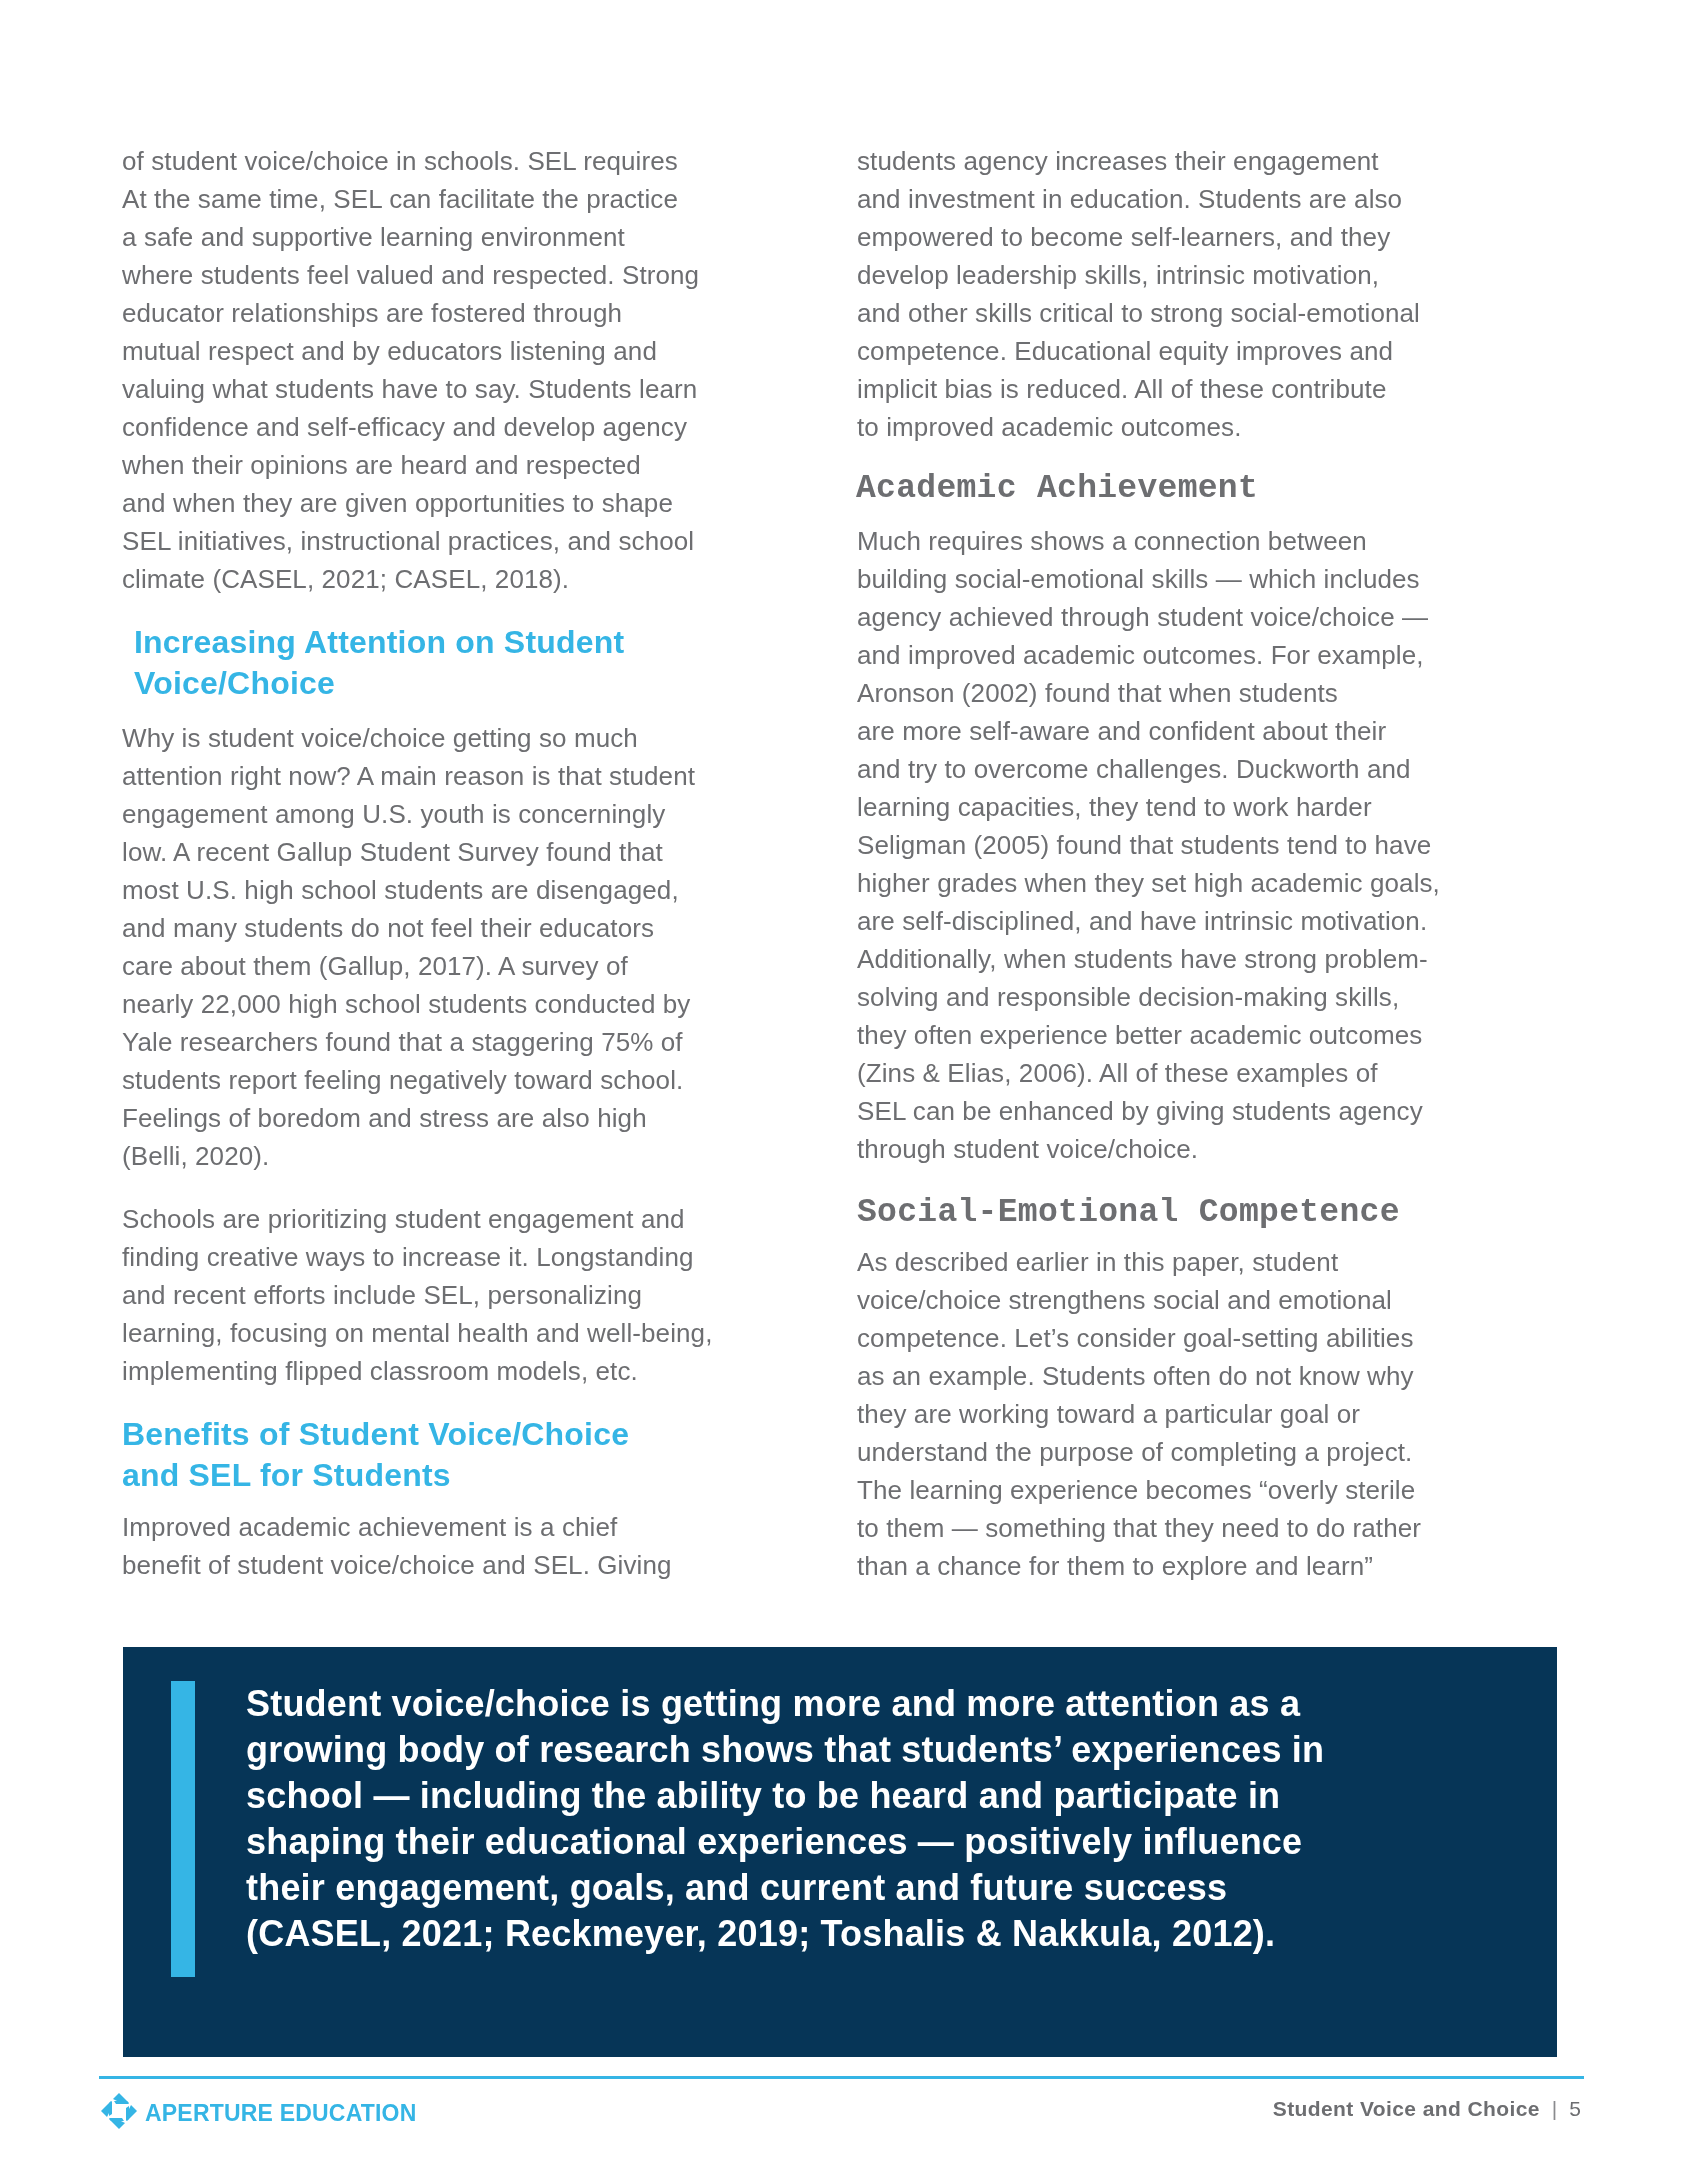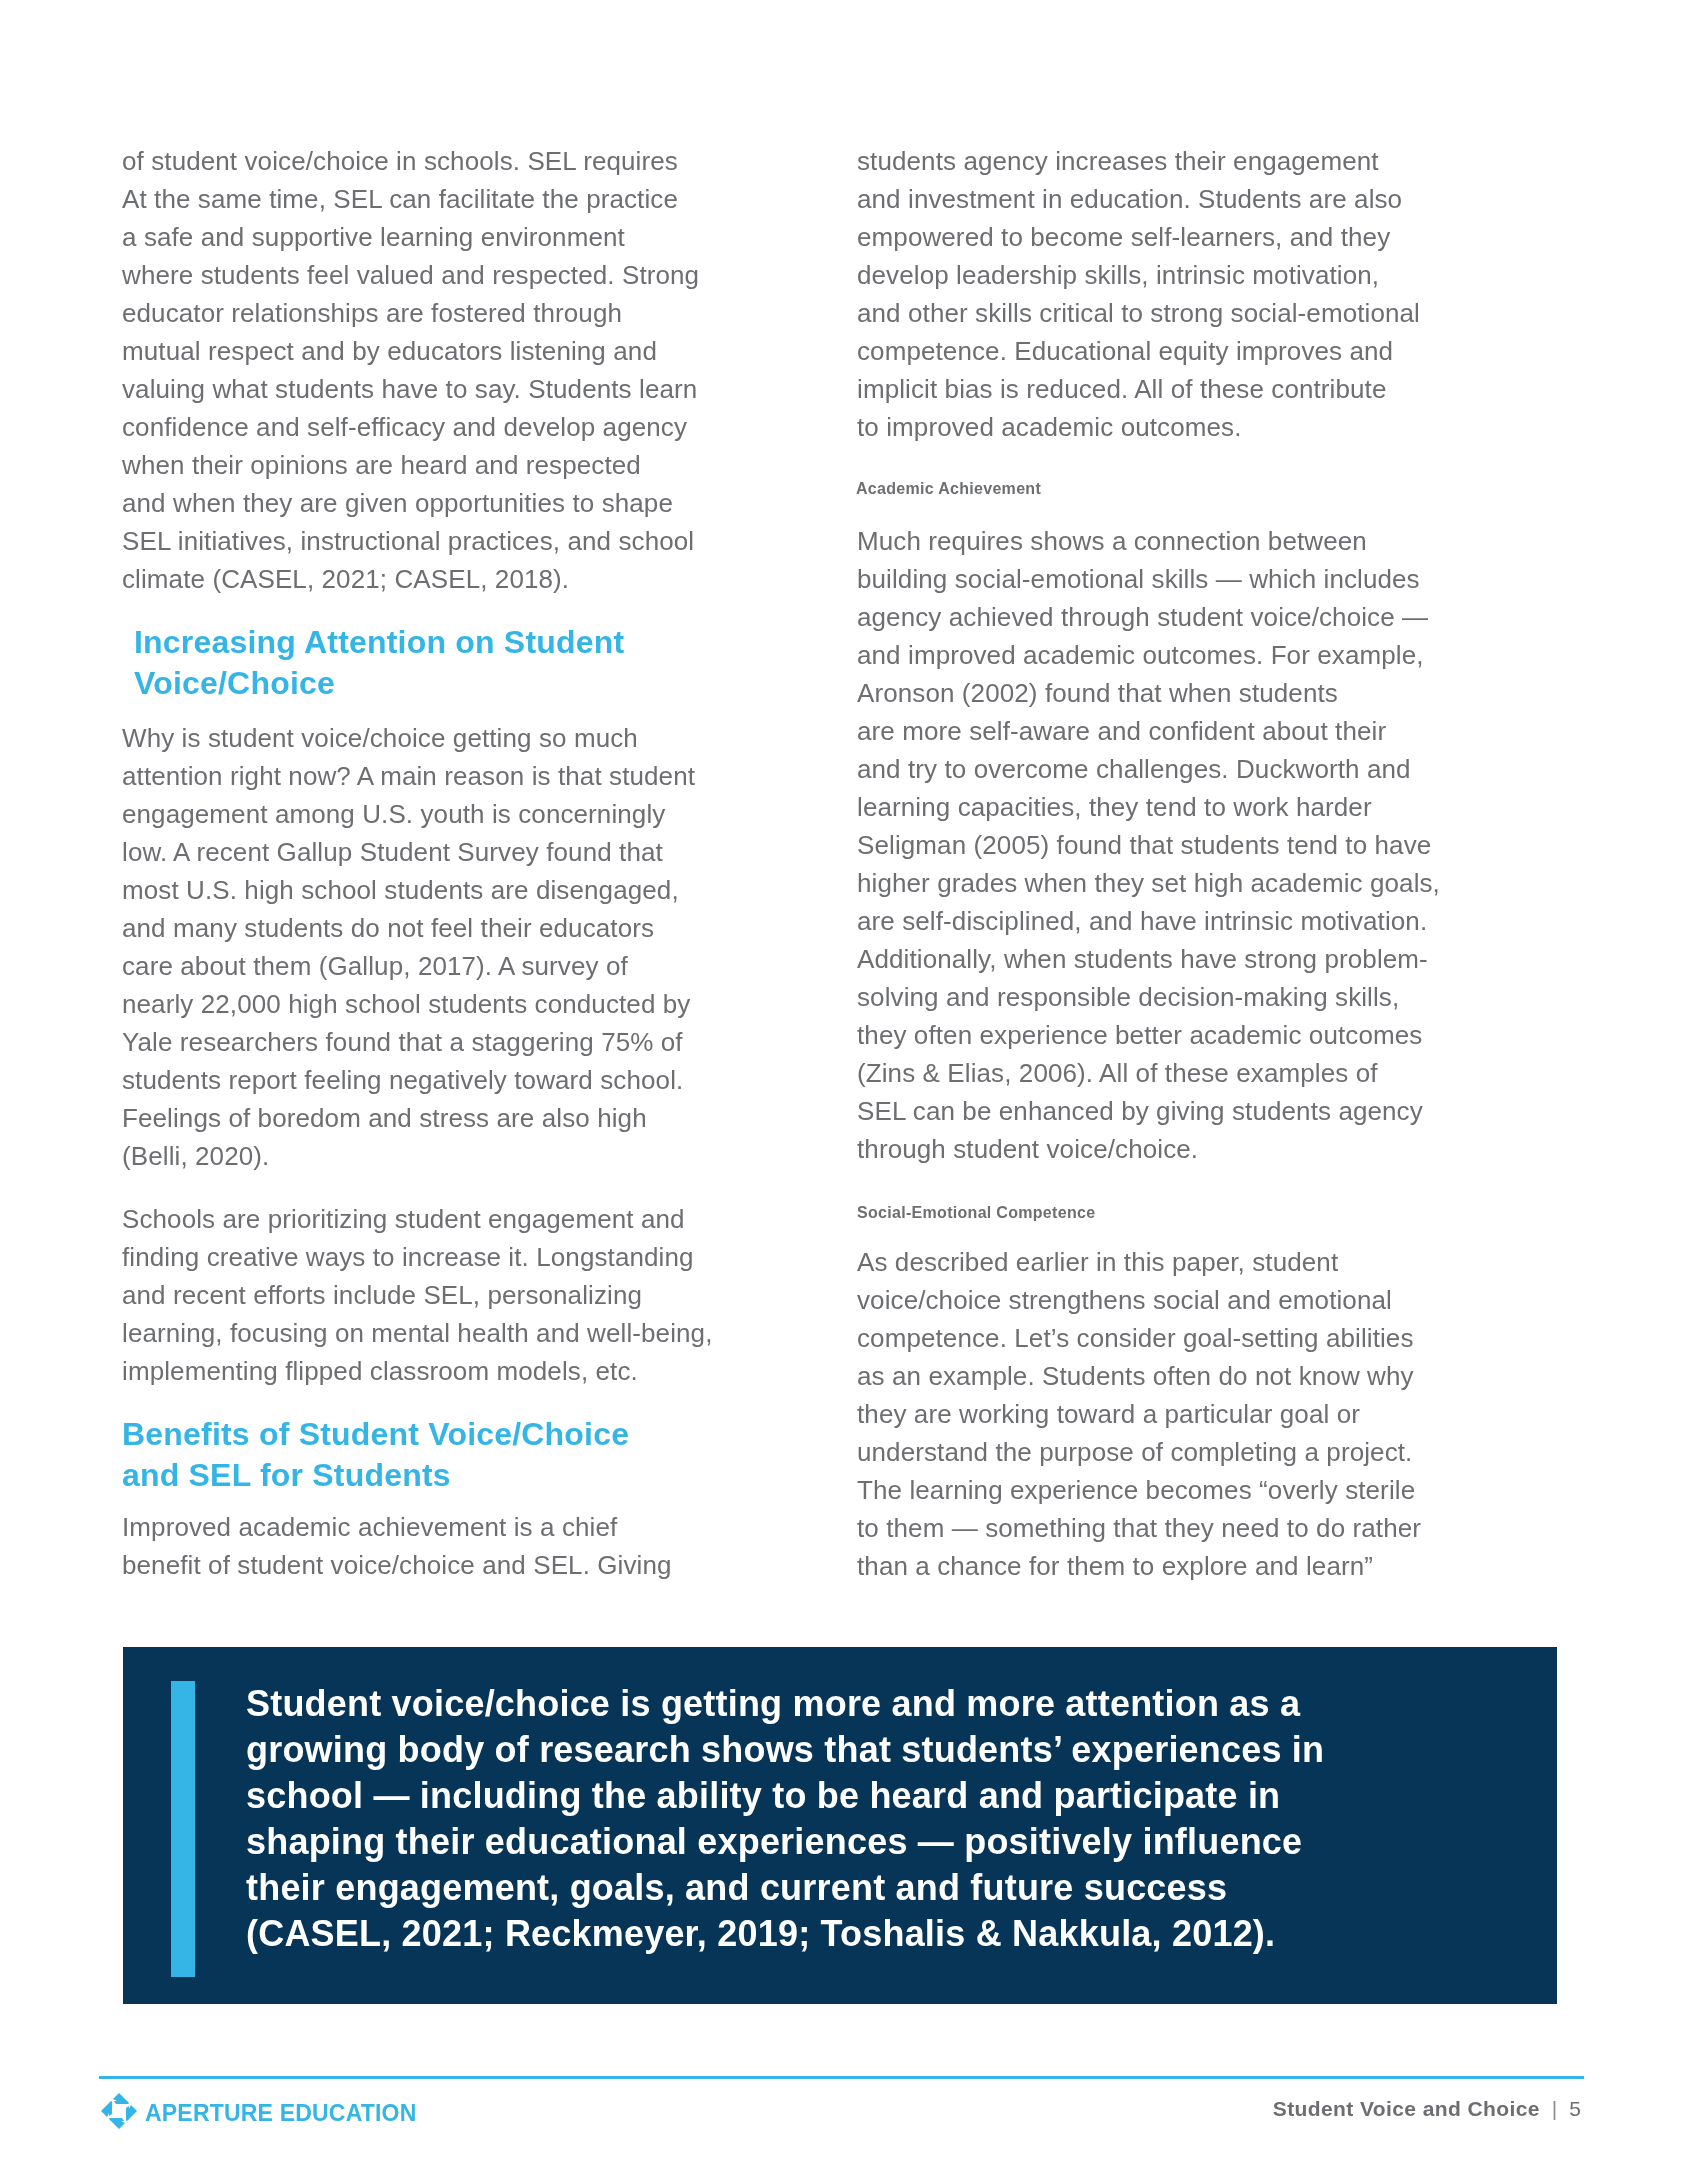--- a/index.html
+++ b/index.html
@@ -1,22 +1,22 @@
 <!DOCTYPE html>
 <html><head>
 <meta charset="utf-8">
 <style>
   html, body { margin:0; padding:0; background:#ffffff; }
   body { width:1683px; height:2178px; position:relative; overflow:hidden;
          font-family:"Liberation Sans", "DejaVu Sans", sans-serif; color:#6d6e71; }
   .block { position:absolute; }
   .para .ln { display:block; white-space:nowrap; font-size:26px; line-height:38px; letter-spacing:0.1px; }
   .h2 .ln { display:block; white-space:nowrap; font-size:32px; line-height:41px; font-weight:bold; color:#35b5e5; letter-spacing:0.2px; }
-  .h3 { font-size:16px; font-weight:bold; line-height:30px; color:#6d6e71; white-space:nowrap; letter-spacing:0.3px; }
-  #callout { position:absolute; left:123px; top:1647px; width:1434px; height:357px; background:#063557; }
+  .h3 { font-size:33px; font-weight:bold; line-height:30px; color:#6d6e71; white-space:nowrap; letter-spacing:0.3px;font-family:Liberation Mono, monospace; }
+  #callout { position:absolute; left:123px; top:1647px; width:1434px; height:410px; background:#063557; }
   #callout-bar { position:absolute; left:48px; top:34px; width:24px; height:296px; background:#35b5e5; }
   #callout-text { position:absolute; left:123px; top:34px; color:#ffffff; }
   #callout-text .ln { display:block; white-space:nowrap; font-size:36px; line-height:46px; font-weight:bold; letter-spacing:0.2px; }
   #footer-rule { position:absolute; left:99px; top:2076px; width:1485px; height:3px; background:#35b5e5; }
   #footer-logo { position:absolute; left:99px; top:2091px; display:flex; align-items:center; }
   #footer-logo svg { width:40px; height:40px; }
   #logo-text { margin-left:6px; font-size:23px; font-weight:bold; color:#35b5e5; letter-spacing:0.2px; }
   #footer-right { position:absolute; right:102px; top:2097px; font-size:21px; color:#6d6e71; white-space:nowrap; }
   #footer-title { font-weight:bold; letter-spacing:0.4px; }
   #footer-sep { margin:0 12px; font-weight:normal; color:#8a8b8e; }

